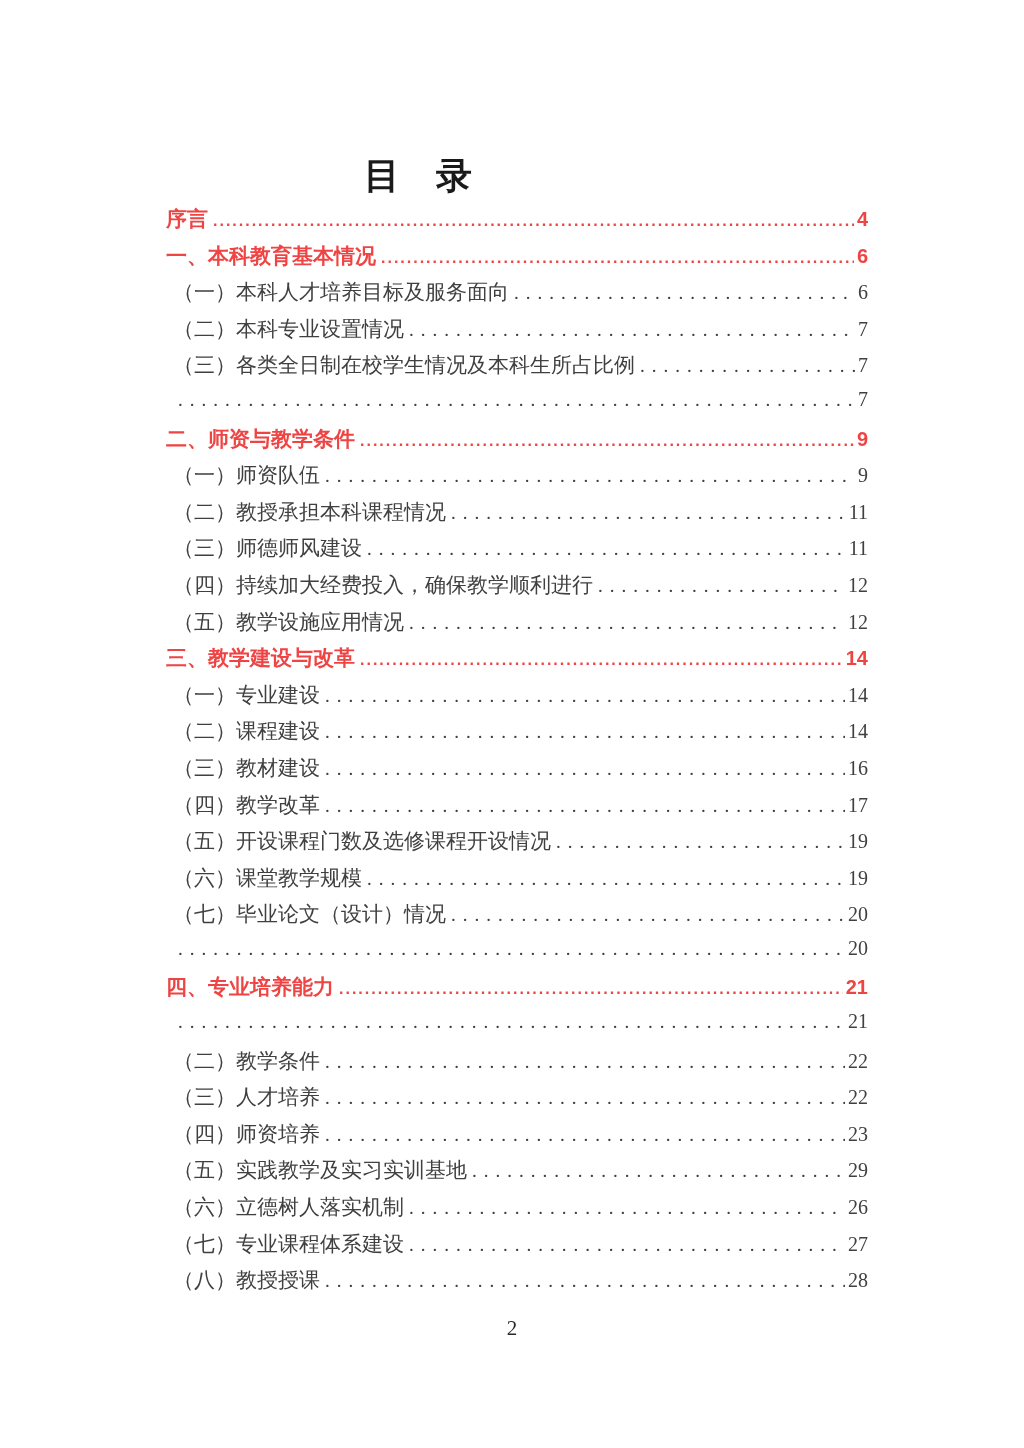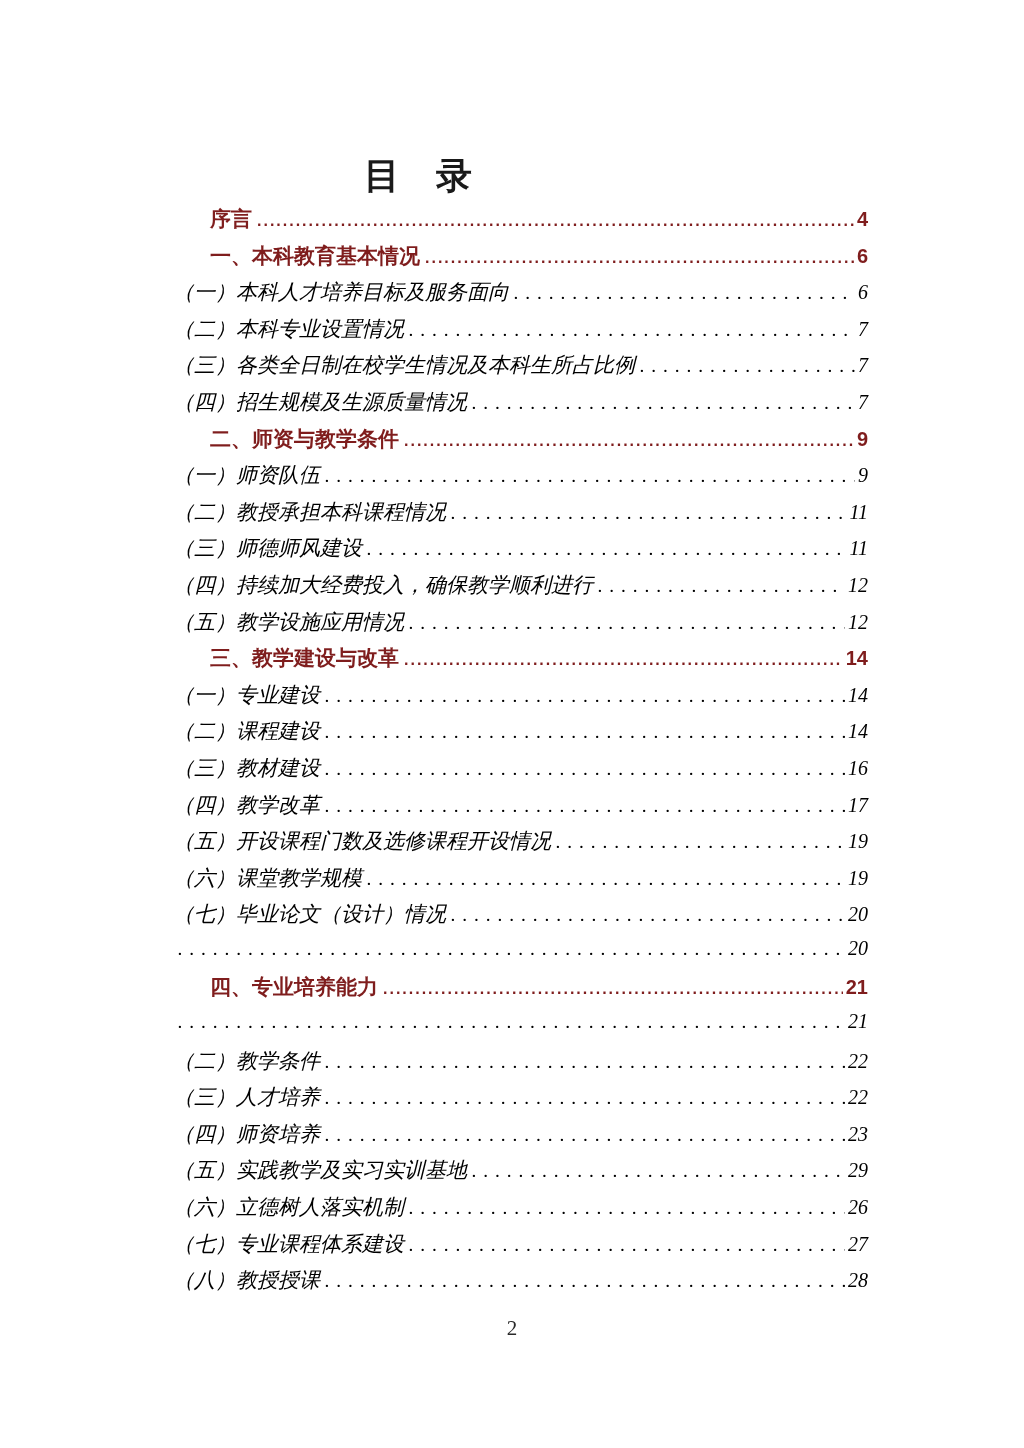--- a/index.html
+++ b/index.html
@@ -35,30 +35,28 @@
   }
   .toc-row {
     display: flex;
     align-items: baseline;
     height: 36.6px;
   }
   .toc-row.chapter {
     font-family: "Liberation Sans", sans-serif;
     font-weight: 700;
     font-size: 21px;
-    color: #7f1d1d;
-    margin-left: 44px;
+    color: #ef4444;
   }
   .toc-row.section {
     font-family: "Liberation Serif", serif;
     font-weight: 400;
     font-size: 21px;
-    color: #000000;
+    color: #404040;
     padding-left: 7px;
-    font-style: italic;
   }
   .toc-label {
     white-space: nowrap;
     flex: 0 0 auto;
   }
   .toc-dots {
     flex: 1 1 auto;
     overflow: hidden;
     white-space: nowrap;
     margin-left: 5px;
@@ -129,21 +127,20 @@
     <span class="toc-page">7</span>
   </div>
 
   <div class="toc-row section">
     <span class="toc-label">（三）各类全日制在校学生情况及本科生所占比例</span>
     <span class="toc-dots">....................................................................................................................................................................................................................................................................</span>
     <span class="toc-page">7</span>
   </div>
 
   <div class="toc-row section">
-    <span class="toc-label">（四）招生规模及生源质量情况</span>
     <span class="toc-dots">....................................................................................................................................................................................................................................................................</span>
     <span class="toc-page">7</span>
   </div>
 
   <div class="toc-row chapter">
     <span class="toc-label">二、师资与教学条件</span>
     <span class="toc-dots">....................................................................................................................................................................................................................................................................</span>
     <span class="toc-page">9</span>
   </div>
 

